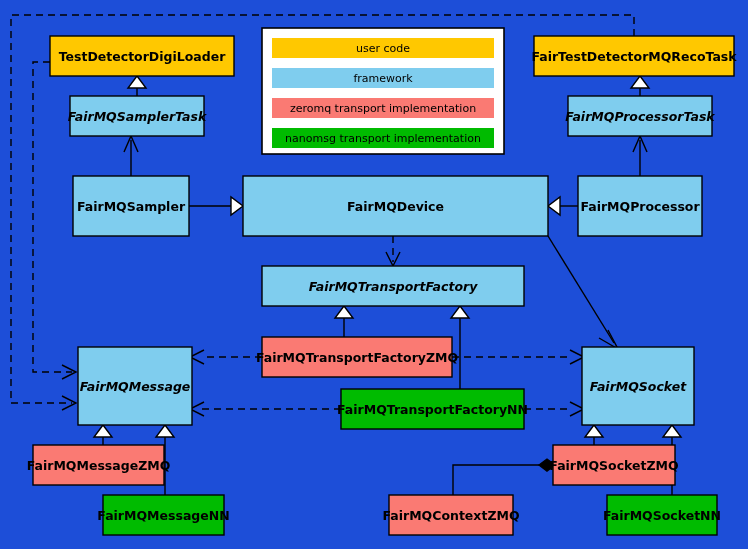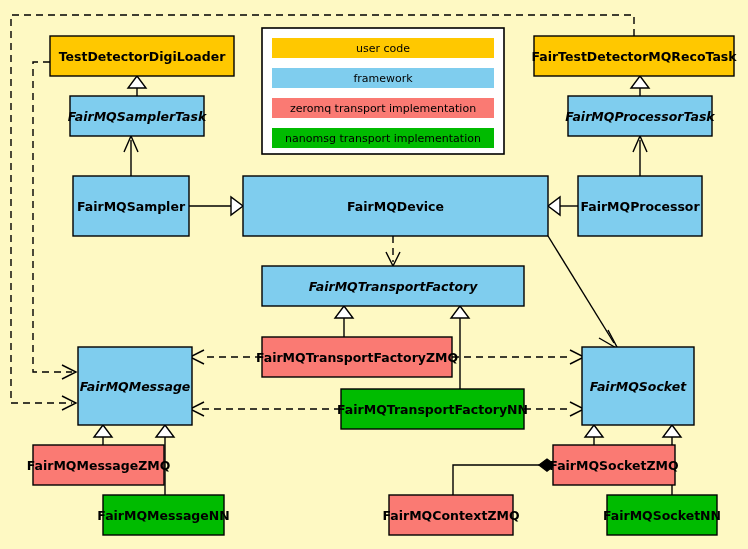--- a/index.html
+++ b/index.html
@@ -4,21 +4,21 @@
 <style>
   html, body {
     margin: 0;
     padding: 0;
     background: #ffffff;
   }
   #diagram-root {
     position: relative;
     width: 748px;
     height: 549px;
-    background: #fef9c3;
+    background: #1d4ed8;
     font-family: "DejaVu Sans", "Liberation Sans", sans-serif;
     overflow: hidden;
   }
   svg#uml-canvas {
     position: absolute;
     left: 0;
     top: 0;
     width: 748px;
     height: 549px;
   }

